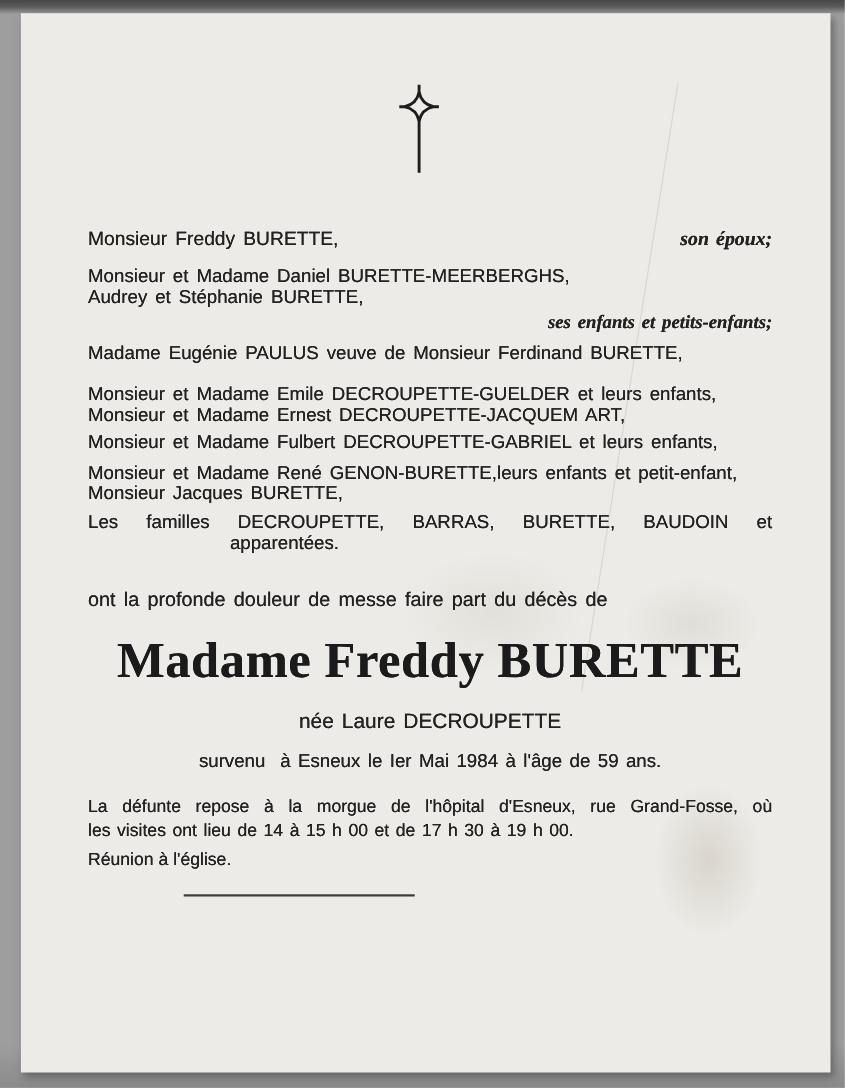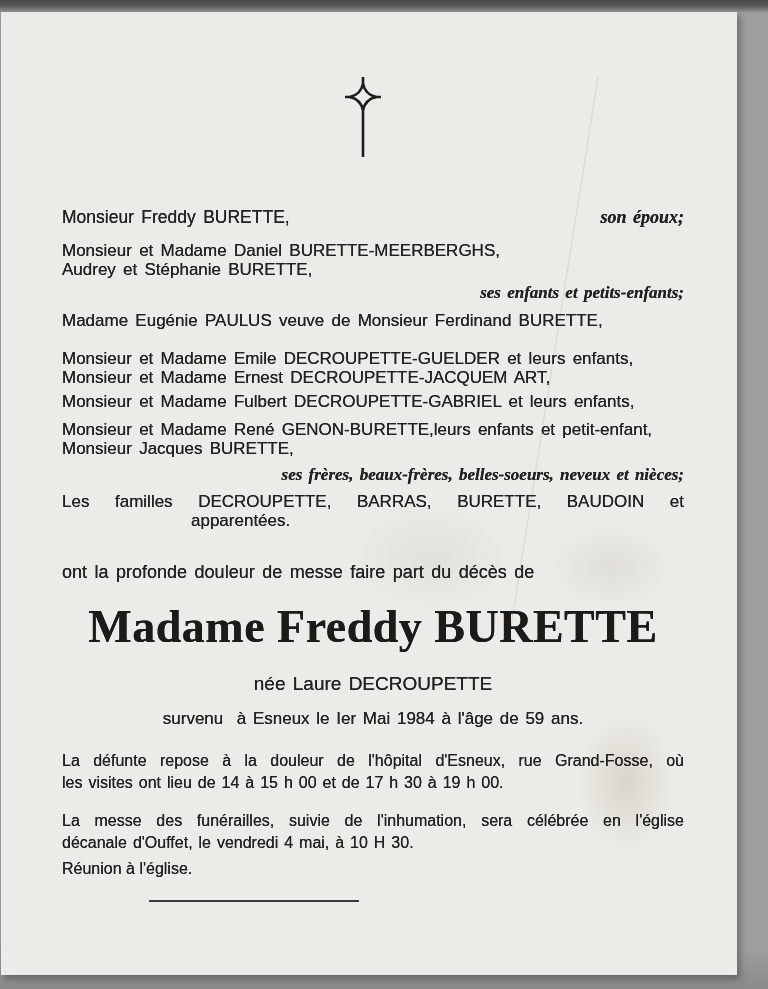--- a/index.html
+++ b/index.html
@@ -2,21 +2,21 @@
 <html><head>
 <meta charset="utf-8">
 <style>
   html,body{margin:0;padding:0;}
   body{
     width:768px;height:989px;position:relative;overflow:hidden;
     background:linear-gradient(to bottom,#474747 0px,#5a5a5a 6px,#9e9e9e 13px,#9e9e9e 96%,#8a8a8a 100%);
     font-family:"Liberation Sans",sans-serif;
   }
   .paper{
-    position:absolute;left:1px;top:12px;width:736px;height:963px;
+    position:absolute;left:19px;top:12px;width:736px;height:963px;
     background:
       radial-gradient(ellipse 70px 100px at 625px 770px, rgba(150,135,110,.22), transparent 70%),
       radial-gradient(ellipse 90px 60px at 610px 555px, rgba(150,140,120,.14), transparent 70%),
       radial-gradient(ellipse 120px 80px at 430px 545px, rgba(140,130,110,.10), transparent 70%),
       #ecebe7;
     box-shadow:3px 4px 7px rgba(55,55,55,.5);
   }
   .crease{
     position:absolute;left:553px;top:60px;width:1px;height:560px;
     background:rgba(125,115,98,.18);transform:rotate(9deg);
@@ -95,39 +95,34 @@
       <div class="name-line">Monsieur et Madame Emile DECROUPETTE-GUELDER et leurs enfants,</div>
       <div class="name-line gap">Monsieur et Madame Ernest DECROUPETTE-JACQUEM ART,</div>
       <div class="name-line">Monsieur et Madame Fulbert DECROUPETTE-GABRIEL et leurs enfants,</div>
     </div>
 
     <div class="g3">
       <div class="name-line">Monsieur et Madame René GENON-BURETTE,leurs enfants et petit-enfant,</div>
       <div class="name-line">Monsieur Jacques BURETTE,</div>
     </div>
 
-    <div class="rel rel2">ses frères, beaux-frères, belles-soeurs, neveux et nièces;</div>
 
     <div class="fam1">Les familles DECROUPETTE, BARRAS, BURETTE, BAUDOIN et</div>
     <div class="fam2">apparentées.</div>
 
     <div class="announce">ont la profonde douleur de messe faire part du décès de</div>
 
     <div class="title">Madame Freddy BURETTE</div>
     <div class="maiden">née Laure DECROUPETTE</div>
     <div class="death">survenu  à Esneux le Ier Mai 1984 à l'âge de 59 ans.</div>
 
     <div class="para">
-      <div class="just">La défunte repose à la douleur de l'hôpital d'Esneux, rue Grand-Fosse, où</div>
+      <div class="just">La défunte repose à la morgue de l'hôpital d'Esneux, rue Grand-Fosse, où</div>
       <div>les visites ont lieu de 14 à 15 h 00 et de 17 h 30 à 19 h 00.</div>
     </div>
 
-    <div class="para p2">
-      <div class="just">La messe des funérailles, suivie de l'inhumation, sera célébrée en l'église</div>
-      <div>décanale d'Ouffet, le vendredi 4 mai, à 10 H 30.</div>
-    </div>
 
     <div class="meeting">Réunion à l'église.</div>
 
     <div class="divider"></div>
   </div>
 
 </div>
 
 </body></html>

